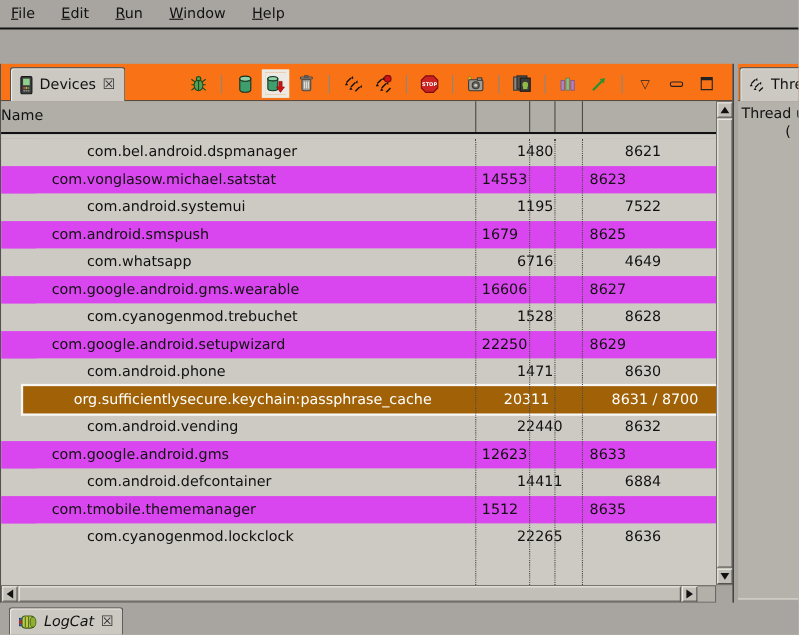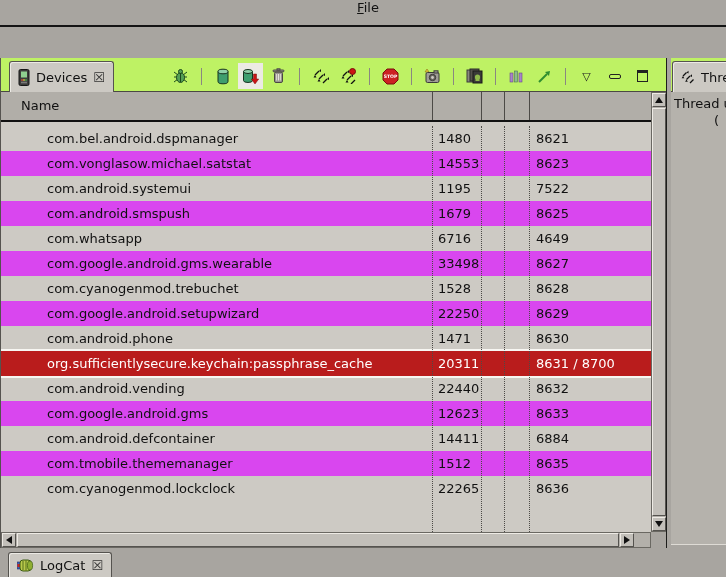--- a/index.html
+++ b/index.html
@@ -4,52 +4,52 @@
 <style>
   html,body{margin:0;padding:0;}
   body{
     width:726px;height:577px;overflow:hidden;position:relative;
     background:#a8a5a0;
     font-family:"DejaVu Sans","Liberation Sans",sans-serif;
     font-size:13px;color:#111;
     -webkit-font-smoothing:antialiased;
   }
   
-  .menubar{position:absolute;left:0;top:0;width:726px;height:25px;display:flex;align-items:center;padding-left:10px;gap:24px;box-sizing:border-box;flex-direction:column;}
+  .menubar{position:absolute;left:0;top:0;width:726px;height:25px;display:flex;align-items:center;padding-left:10px;gap:24px;box-sizing:border-box;}
   .menubar .mitem{cursor:default;}
   .menuline{position:absolute;left:0;top:25px;width:726px;height:2px;background:#141414;}
   .topstrip{position:absolute;left:0;top:27px;width:726px;height:31px;background:#a8a5a0;}
   
   .main{position:absolute;left:0;top:58px;width:726px;height:490px;}
   .leftview{position:absolute;left:0;top:0;width:666px;height:490px;border-left:1px solid #55534f;box-sizing:border-box;}
   .sash{position:absolute;left:666px;top:0;width:5px;height:490px;background:#a8a5a0;border-left:1px solid #1d1d1b;}
   .rightview{position:absolute;left:671px;top:0;width:55px;height:490px;overflow:hidden;}
   
-  .tabrow{position:absolute;left:0;top:0;width:100%;height:34px;background:#bef264;border-bottom:1px solid #4a4844;box-sizing:border-box;}
+  .tabrow{position:absolute;left:0;top:0;width:100%;height:34px;background:#f97316;border-bottom:1px solid #4a4844;box-sizing:border-box;}
   .tab{position:absolute;left:8px;top:3px;height:31px;background:#ccc9c3;border:1px solid #55534f;border-bottom:none;border-radius:3px 3px 0 0;box-shadow:inset 1px 1px 0 #eceae5;display:flex;align-items:center;gap:6px;padding:0 8px;box-sizing:border-box;}
   .tab .tlabel{white-space:nowrap;}
   .closebox{font-size:13px;color:#333;line-height:1;}
   
   .vtoolbar{position:absolute;right:14px;top:3px;height:30px;display:flex;align-items:center;gap:9px;}
   .ticon{width:19px;height:20px;display:flex;align-items:center;justify-content:center;}
   .ticon.hl{background:#eceae4;outline:3px solid #eceae4;}
   .tsep{width:1px;height:17px;background:#8a8781;margin:0 2px;}
   .caret{font-size:11px;color:#222;line-height:1;}
   .minbar{width:10px;height:3px;border:1px solid #222;border-radius:2px;}
   .maxbox{width:9px;height:8px;border:1px solid #222;border-top:3px solid #222;}
   
   .theader{position:absolute;left:0;top:34px;width:650px;height:30px;background:#b1aea8;border-bottom:2px solid #111;box-sizing:border-box;line-height:27px;}
-  .theader .hname{padding-left:20px;}
+  .theader .hname{padding-left:0;}
   .hline{position:absolute;top:0;width:1px;height:28px;background:#4c4a46;}
   .tgap{position:absolute;left:0;top:64px;width:650px;height:4px;background:#cdcac4;}
   .tbody{position:absolute;left:0;top:68px;width:650px;height:406px;background:#cdcac4;overflow:hidden;}
   .trow{display:grid;grid-template-columns:431px 49px 23px 25px 1fr;height:25px;line-height:25px;white-space:nowrap;}
-  .trow.even{background:#cdcac4;}
+  .trow.even{background:#cdcac4;margin-left:32px;}
   .trow.odd{background:#d946ef;}
-  .trow.sel{background:#b91c1c;color:#fff;outline:2px solid #f7f6f2;position:relative;z-index:2;}
+  .trow.sel{background:#a16207;color:#fff;outline:2px solid #f7f6f2;position:relative;z-index:2;margin-left:20px;}
   .cell{overflow:hidden;}
   .cell.name{padding-left:46px;}
   .cell.pid{padding-left:6px;}
   .cell.port{padding-left:7px;}
   .vdot{position:absolute;top:0;width:0;height:406px;border-left:1px dotted #4c4a46;z-index:3;}
   
   .sb{position:absolute;background:#b3b0aa;border:1px solid #6a6862;box-sizing:border-box;}
   .vsb{left:650px;top:34px;width:16px;height:440px;}
   .hsb{left:0;top:474px;width:650px;height:16px;}
   .sbtn{position:absolute;width:14px;height:14px;background:#c2bfb9;border-top:1px solid #eeebe5;border-left:1px solid #eeebe5;border-right:1px solid #55534f;border-bottom:1px solid #55534f;box-sizing:border-box;display:flex;align-items:center;justify-content:center;}
@@ -58,21 +58,21 @@
   .tri-down{width:0;height:0;border-left:4px solid transparent;border-right:4px solid transparent;border-top:6px solid #111;}
   .tri-left{width:0;height:0;border-top:4px solid transparent;border-bottom:4px solid transparent;border-right:6px solid #111;}
   .tri-right{width:0;height:0;border-top:4px solid transparent;border-bottom:4px solid transparent;border-left:6px solid #111;}
   
   .rtab{left:1px;max-width:70px;overflow:hidden;}
   .rcontent{position:absolute;left:0;top:34px;width:55px;height:453px;background:#b5b2ac;border-bottom:1px solid #dedbd5;box-sizing:border-box;}
   .rline1{position:absolute;left:3px;top:4px;white-space:nowrap;}
   .rline2{position:absolute;right:7px;top:21px;white-space:nowrap;}
   
   .bottombar{position:absolute;left:0;top:548px;width:726px;height:29px;background:#a8a5a0;}
-  .btab{position:absolute;left:8px;top:4px;height:25px;background:#ccc9c3;border:1px solid #55534f;border-bottom:none;border-radius:3px 3px 0 0;box-shadow:inset 1px 1px 0 #eceae5;display:flex;align-items:center;gap:6px;padding:0 8px;box-sizing:border-box;}
+  .btab{position:absolute;left:8px;top:4px;height:25px;background:#ccc9c3;border:1px solid #55534f;border-bottom:none;border-radius:3px 3px 0 0;box-shadow:inset 1px 1px 0 #eceae5;display:flex;align-items:center;gap:6px;padding:0 8px;box-sizing:border-box;font-style:italic;}
   svg{display:block;}
 </style>
 </head>
 <body>
 
 <div class="menubar">
     <span class="mitem"><u>F</u>ile</span>
     <span class="mitem"><u>E</u>dit</span>
     <span class="mitem"><u>R</u>un</span>
     <span class="mitem"><u>W</u>indow</span>
@@ -273,21 +273,21 @@
         </div>
         <div class="trow even">
           <div class="cell name">com.whatsapp</div>
           <div class="cell pid">6716</div>
           <div class="cell c3"></div>
           <div class="cell c4"></div>
           <div class="cell port">4649</div>
         </div>
         <div class="trow odd">
           <div class="cell name">com.google.android.gms.wearable</div>
-          <div class="cell pid">33498</div>
+          <div class="cell pid">16606</div>
           <div class="cell c3"></div>
           <div class="cell c4"></div>
           <div class="cell port">8627</div>
         </div>
         <div class="trow even">
           <div class="cell name">com.cyanogenmod.trebuchet</div>
           <div class="cell pid">1528</div>
           <div class="cell c3"></div>
           <div class="cell c4"></div>
           <div class="cell port">8628</div>

